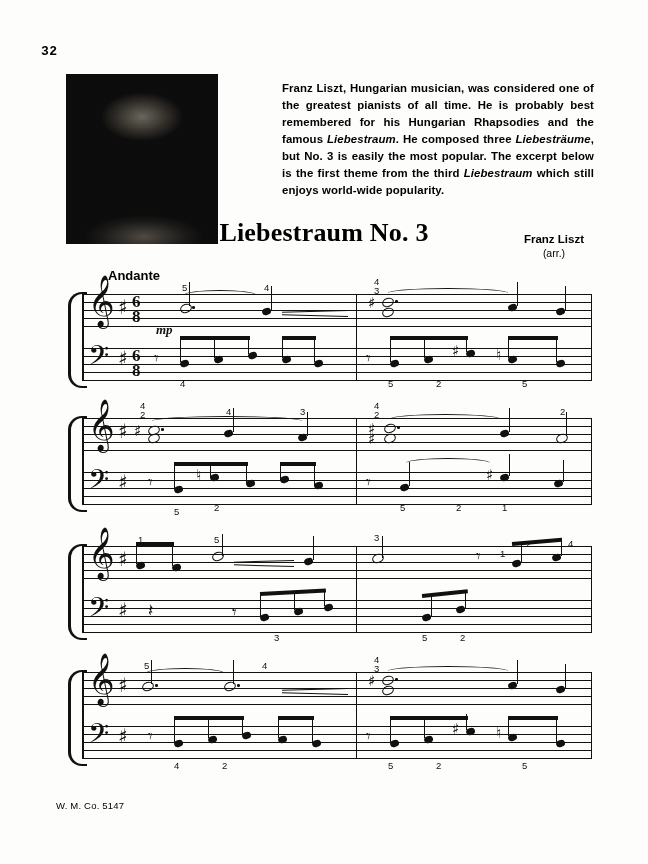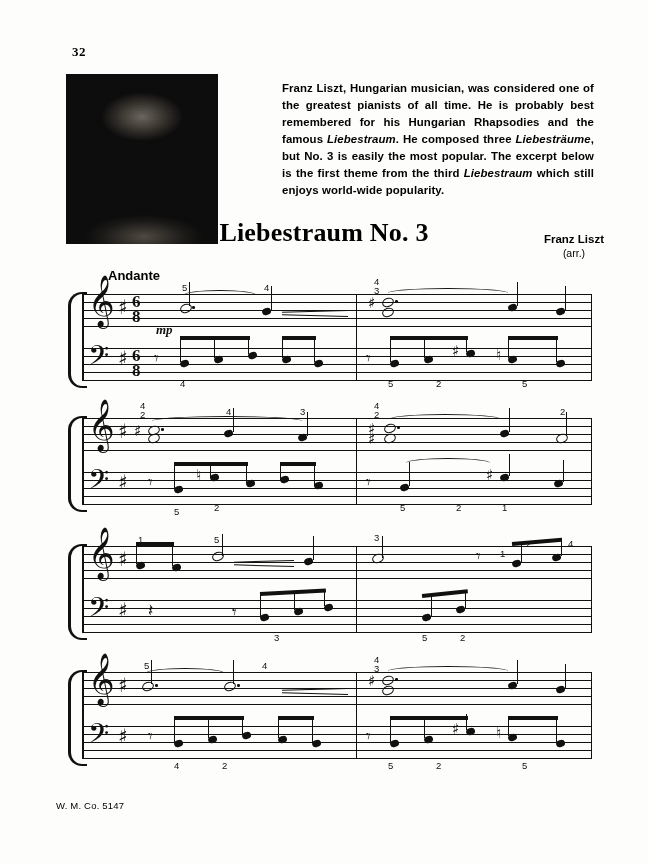--- a/index.html
+++ b/index.html
@@ -19,23 +19,23 @@
     position: absolute;
     left: 0; top: 0;
     width: 648px;
     height: 864px;
     background: #fdfdfb;
   }
 
   
   .page-number {
     position: absolute;
-    left: 72px;
+    left: 41px;
     top: 44px;
-    font-family: Liberation Serif, serif;
+    font-family: Liberation Mono, monospace;
     font-weight: bold;
     font-size: 13px;
     letter-spacing: 0.5px;
   }
 
   
   .portrait {
     position: absolute;
     left: 66px;
     top: 74px;
@@ -103,21 +103,21 @@
     top: 218px;
     width: 648px;
     text-align: center;
     font-family: "Liberation Serif", serif;
     font-weight: bold;
     font-size: 26px;
     letter-spacing: 0.2px;
   }
   .composer {
     position: absolute;
-    right: 44px;
+    right: 64px;
     top: 232px;
     text-align: center;
     font-family: "Liberation Sans", sans-serif;
     font-size: 11.5px;
     font-weight: 600;
     line-height: 14px;
   }
   .composer .arr {
     font-size: 10.5px;
     font-weight: 400;

